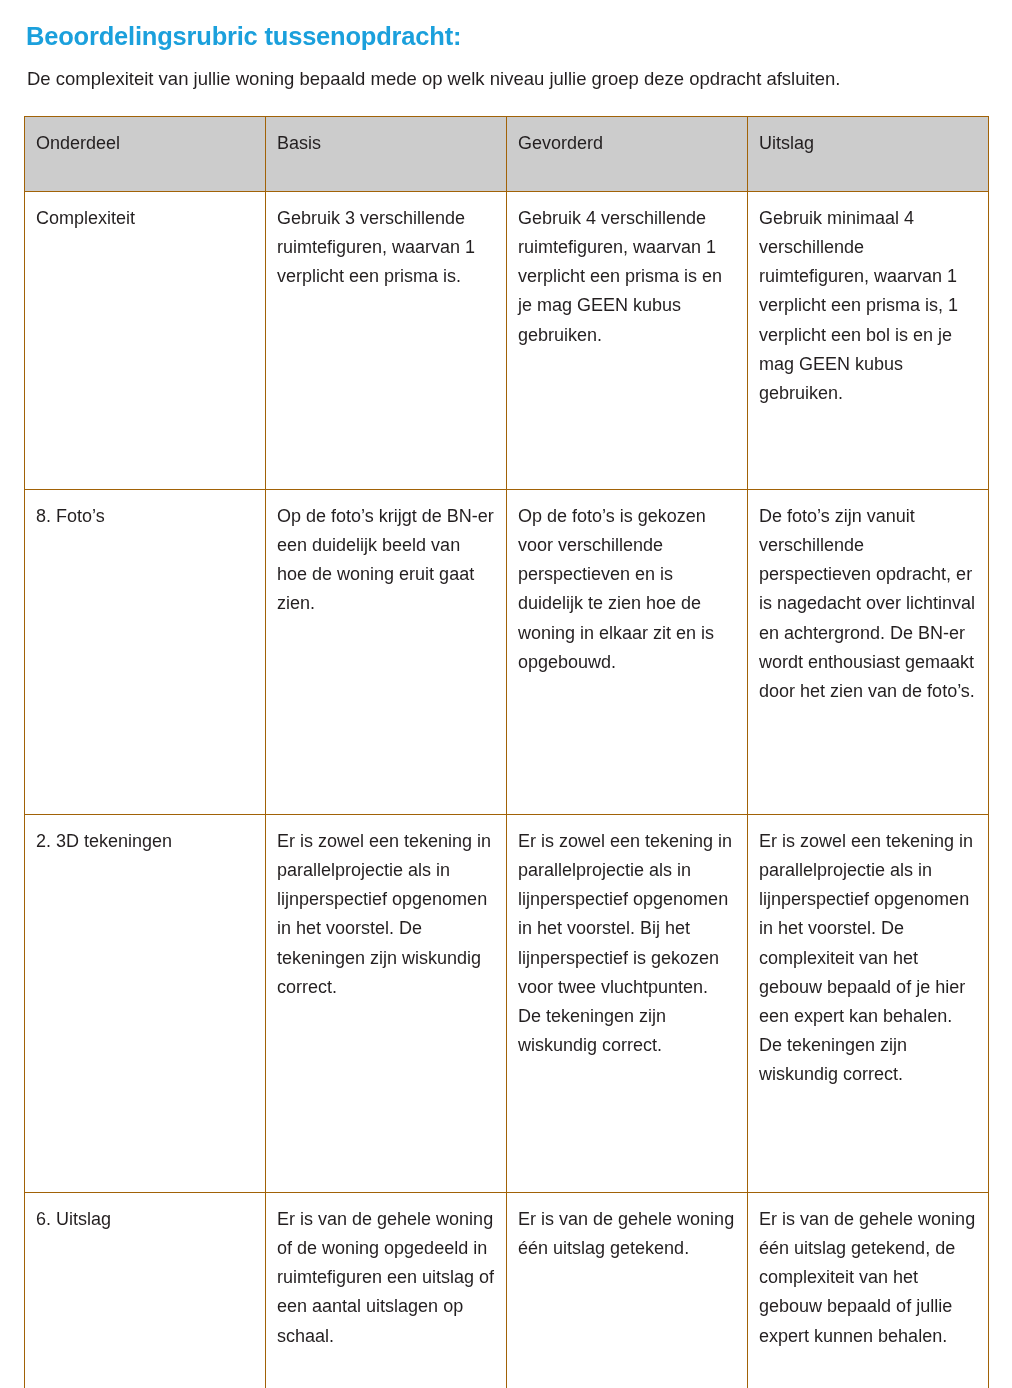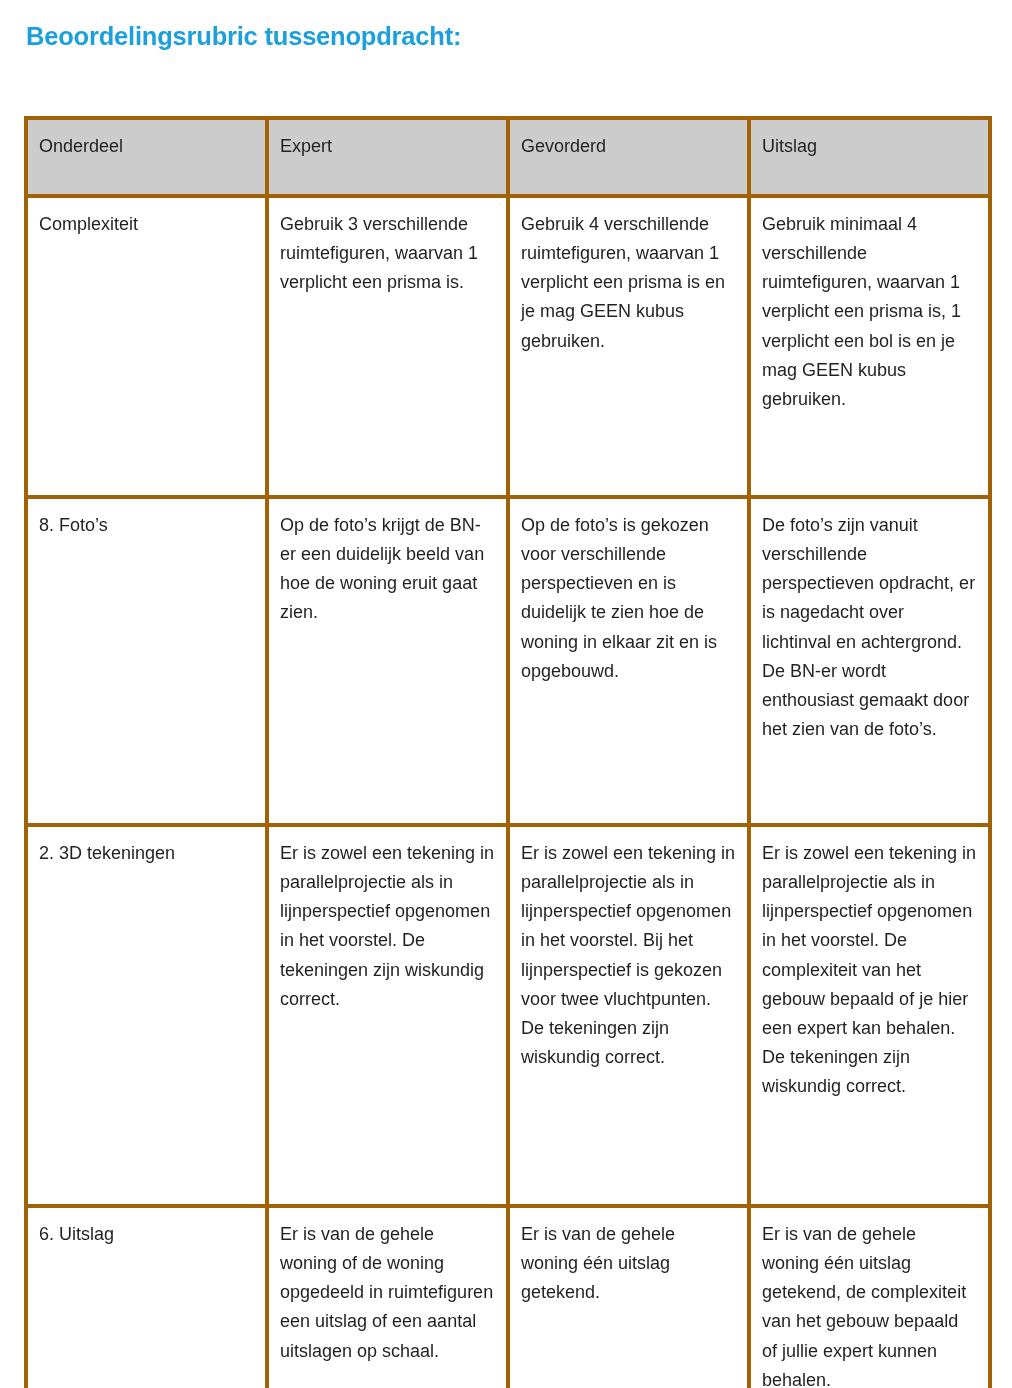--- a/index.html
+++ b/index.html
@@ -42,21 +42,21 @@
   }
   .rubric-table {
     position: absolute;
     left: 24px;
     top: 116px;
     width: 964px;
     border-collapse: collapse;
     table-layout: fixed;
   }
   .rubric-table td, .rubric-table th {
-    border: 4px solid #a16207;
+    border: 1px solid #a16207;
     vertical-align: top;
     padding: 12px 11px 10px 11px;
     font-size: 18px;
     line-height: 1.62;
     font-weight: normal;
     text-align: left;
     color: #231f20;
   }
   .rubric-table thead th {
     background: #cccccc;
@@ -80,32 +80,33 @@
     white-space: pre-line;
   }
 </style>
 </head>
 <body>
 
 <div class="page">
 
   <div class="doc-title">Beoordelingsrubric tussenopdracht:</div>
 
+  <div class="doc-subtitle">De complexiteit van jullie woning bepaald mede op welk niveau jullie groep deze opdracht afsluiten.</div>
 
   <table class="rubric-table">
     <colgroup>
       <col class="col-onderdeel">
       <col class="col-basis">
       <col class="col-gevorderd">
       <col class="col-expert">
     </colgroup>
     <thead>
       <tr>
         <th>Onderdeel</th>
-        <th>Expert</th>
+        <th>Basis</th>
         <th>Gevorderd</th>
         <th>Uitslag</th>
       </tr>
     </thead>
     <tbody>
       <tr class="row-complexiteit">
         <td>
             <span class="cell-text">Complexiteit</span>
           </td>
         <td>

